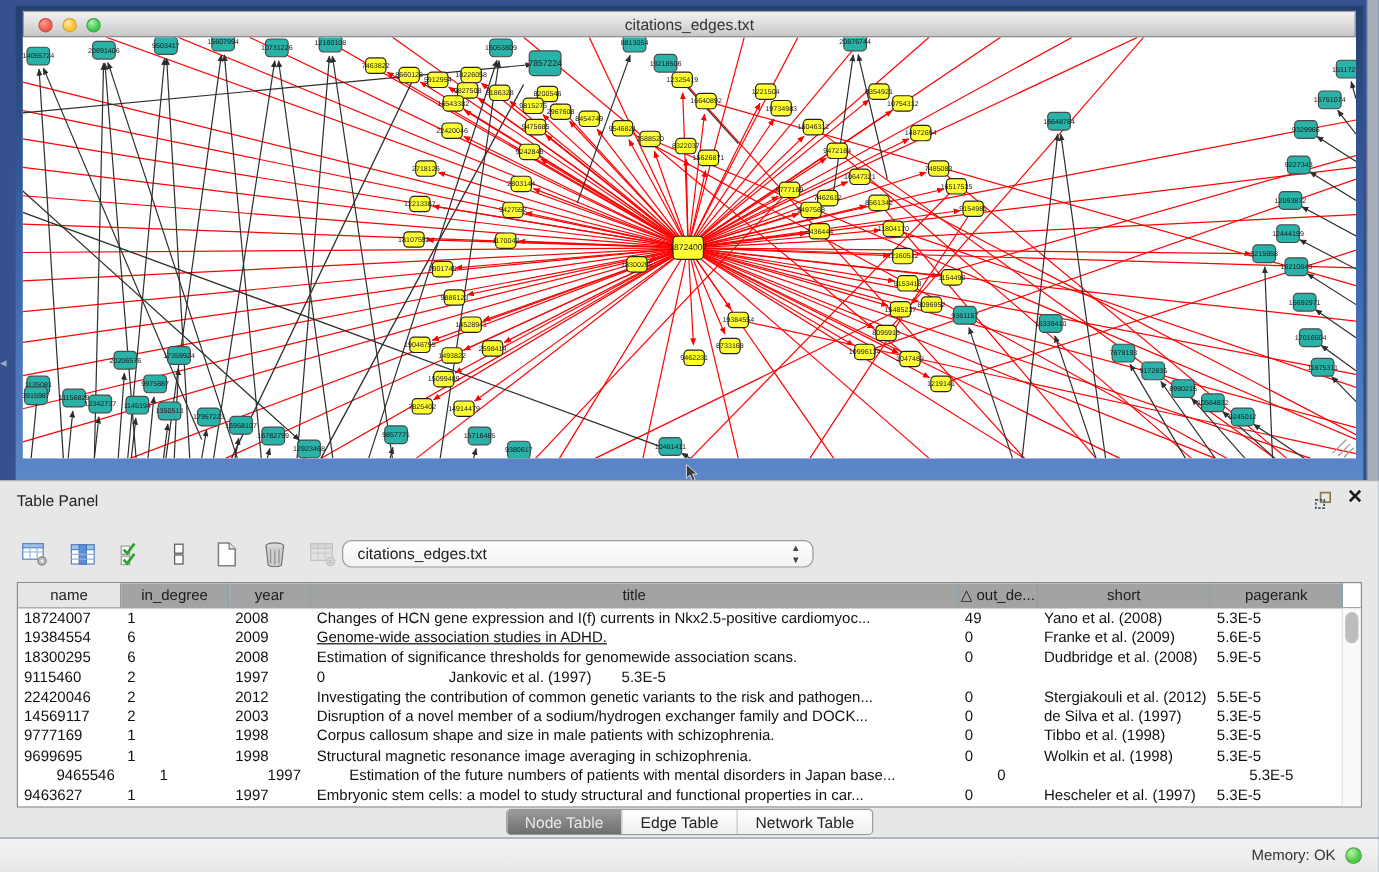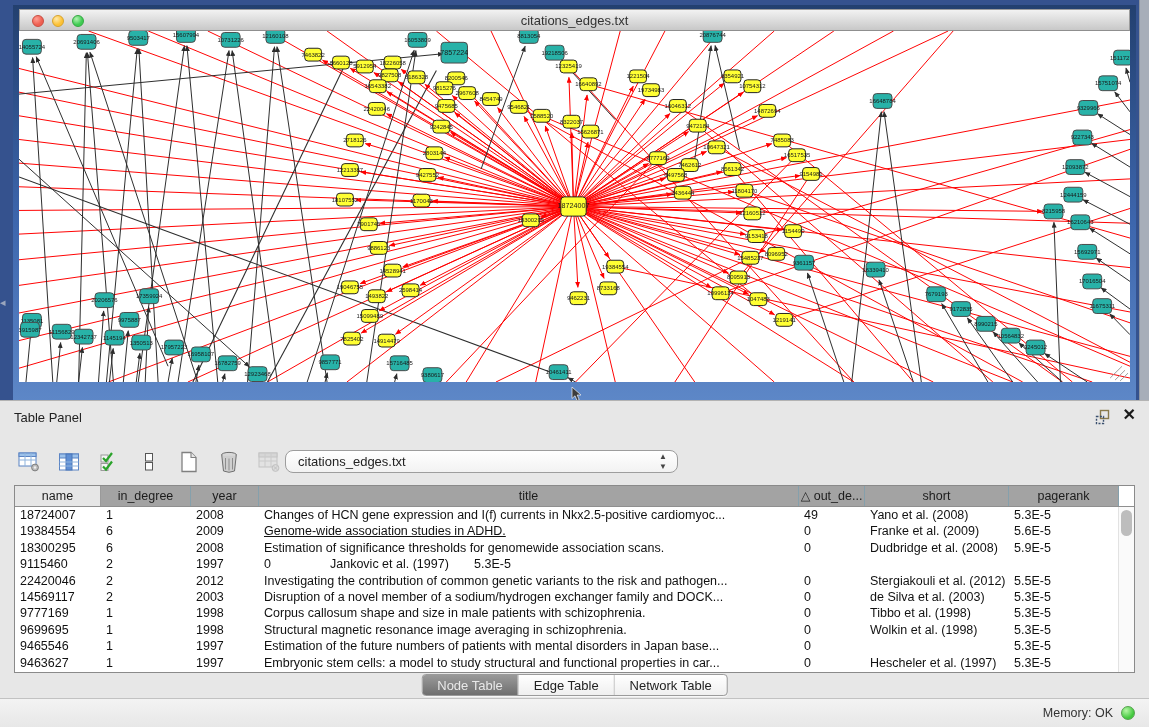--- a/index.html
+++ b/index.html
@@ -625,39 +625,39 @@
           <div class="tcell" style="width: 540px;">Estimation of significance thresholds for genomewide association scans.</div>
           <div class="tcell" style="width: 66px;">0</div>
           <div class="tcell" style="width: 144px;">Dudbridge et al. (2008)</div>
           <div class="tcell" style="width: 110px;">5.9E-5</div>
         </div>
         <div class="trow">
           <div class="tcell" style="width: 86px;">9115460</div>
           <div class="tcell" style="width: 90px;">2</div>
           <div class="tcell" style="width: 68px;">1997</div>
           <div class="tcell" style="width: 66px;">0</div>
-          <div class="tcell" style="width: 144px;">Jankovic et al. (1997)</div>
+          <div class="tcell" style="width: 144px; margin-left: 44px;">Jankovic et al. (1997)</div>
           <div class="tcell" style="width: 110px;">5.3E-5</div>
         </div>
         <div class="trow">
           <div class="tcell" style="width: 86px;">22420046</div>
           <div class="tcell" style="width: 90px;">2</div>
           <div class="tcell" style="width: 68px;">2012</div>
           <div class="tcell" style="width: 540px;">Investigating the contribution of common genetic variants to the risk and pathogen...</div>
           <div class="tcell" style="width: 66px;">0</div>
           <div class="tcell" style="width: 144px;">Stergiakouli et al. (2012)</div>
           <div class="tcell" style="width: 110px;">5.5E-5</div>
         </div>
         <div class="trow">
           <div class="tcell" style="width: 86px;">14569117</div>
           <div class="tcell" style="width: 90px;">2</div>
           <div class="tcell" style="width: 68px;">2003</div>
           <div class="tcell" style="width: 540px;">Disruption of a novel member of a sodium/hydrogen exchanger family and DOCK...</div>
           <div class="tcell" style="width: 66px;">0</div>
-          <div class="tcell" style="width: 144px;">de Silva et al. (2003)</div>
+          <div class="tcell" style="width: 144px;">de Silva et al. (1997)</div>
           <div class="tcell" style="width: 110px;">5.3E-5</div>
         </div>
         <div class="trow">
           <div class="tcell" style="width: 86px;">9777169</div>
           <div class="tcell" style="width: 90px;">1</div>
           <div class="tcell" style="width: 68px;">1998</div>
           <div class="tcell" style="width: 540px;">Corpus callosum shape and size in male patients with schizophrenia.</div>
           <div class="tcell" style="width: 66px;">0</div>
           <div class="tcell" style="width: 144px;">Tibbo et al. (1998)</div>
           <div class="tcell" style="width: 110px;">5.3E-5</div>
@@ -665,21 +665,21 @@
         <div class="trow">
           <div class="tcell" style="width: 86px;">9699695</div>
           <div class="tcell" style="width: 90px;">1</div>
           <div class="tcell" style="width: 68px;">1998</div>
           <div class="tcell" style="width: 540px;">Structural magnetic resonance image averaging in schizophrenia.</div>
           <div class="tcell" style="width: 66px;">0</div>
           <div class="tcell" style="width: 144px;">Wolkin et al. (1998)</div>
           <div class="tcell" style="width: 110px;">5.3E-5</div>
         </div>
         <div class="trow">
-          <div class="tcell" style="width: 86px;">9465546</div>
+          <div class="tcell" style="width: 86px; margin-left: 27px;">9465546</div>
           <div class="tcell" style="width: 90px;">1</div>
           <div class="tcell" style="width: 68px;">1997</div>
           <div class="tcell" style="width: 540px;">Estimation of the future numbers of patients with mental disorders in Japan base...</div>
           <div class="tcell" style="width: 66px;">0</div>
           <div class="tcell" style="width: 144px; margin-top: 16px;">Nakamura et al. (1997)</div>
           <div class="tcell" style="width: 110px;">5.3E-5</div>
         </div>
         <div class="trow">
           <div class="tcell" style="width: 86px;">9463627</div>
           <div class="tcell" style="width: 90px;">1</div>

